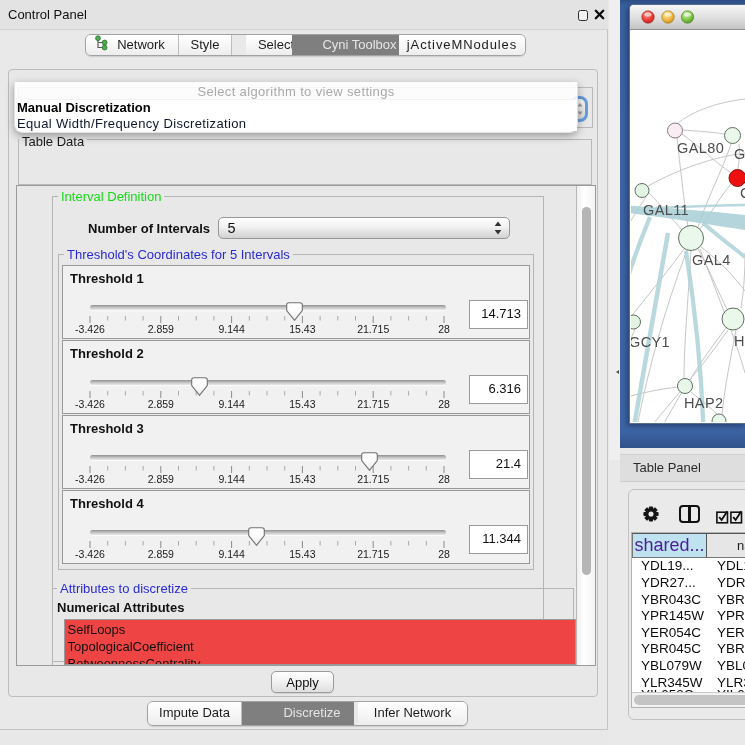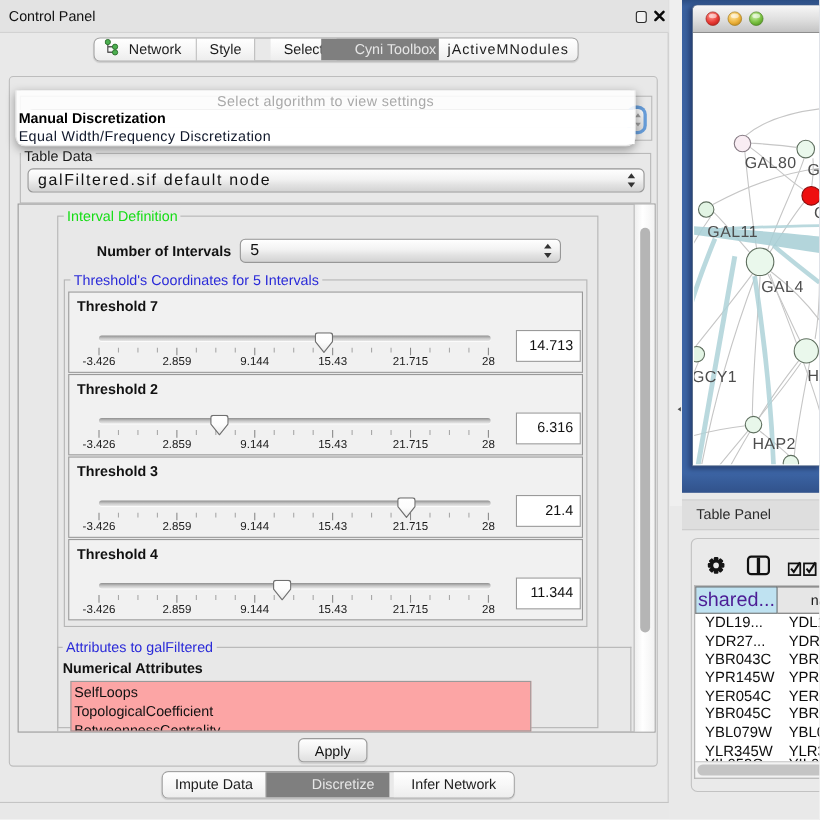--- a/index.html
+++ b/index.html
@@ -56,27 +56,20 @@
   <div class="grp" style="left:18px;top:87px;width:573px;height:39px;"></div>
   <div class="combo" style="left:25px;top:99px;width:559px;height:21px;box-sizing:border-box;"></div>
   <div class="abs" style="left:570px;top:96px;width:18px;height:26px;border:3.5px solid rgba(88,148,214,0.9);border-radius:8px;background:linear-gradient(180deg,#fafafa,#d8d8d8);box-sizing:border-box;"></div>
   <svg class="abs" style="left:576px;top:102px;" width="8" height="14" viewBox="0 0 8 14">
     <path d="M4 1 L6.6 4.5 L1.4 4.5 Z" fill="#9a9a9a"></path>
       <path d="M4 13 L6.6 9.5 L1.4 9.5 Z" fill="#9a9a9a"></path>
   </svg>
 
   <div class="grp" style="left:18px;top:139px;width:572px;height:44px;"></div>
   <div class="grplbl" style="left:19px;top:134px;">Table Data</div>
-  <div class="combo" style="left:25px;top:153px;width:561px;height:22px;box-sizing:border-box;">
-    <span class="txt">galFiltered.sif default node</span>
-    <svg class="steppers" viewBox="0 0 8 14">
-        <path d="M4 0.5 L7.4 5 L0.6 5 Z" fill="#333"></path>
-        <path d="M4 13.5 L7.4 9 L0.6 9 Z" fill="#333"></path>
-      </svg>
-  </div>
 
   <div class="abs" style="left:16px;top:185px;width:580px;height:481px;border:1px solid #9a9a9a;background:#e8e8e8;box-sizing:border-box;"></div>
 
   <div class="abs" style="left:576px;top:186px;width:19px;height:479px;background:linear-gradient(90deg,#efefef,#ffffff 40%,#f2f2f2);border-left:1px solid #b9b9b9;box-sizing:border-box;"></div>
   <div class="abs" style="left:582px;top:207px;width:9px;height:368px;background:#b5b5b5;border-radius:5px;"></div>
 
   <div class="grp" style="left:52px;top:196px;width:490px;height:464px;border-color:#b5b5b5;"></div>
   <div class="grplbl" style="left:58px;top:189px;color:#15dd15;">Interval Definition</div>
 
   <div class="abs bold" style="left:88px;top:221px;font-size:13px;color:#111;">Number of Intervals</div>
@@ -99,21 +92,21 @@
           <stop offset="1" stop-color="#e9e9e9"></stop>
     </linearGradient>
     <linearGradient id="titlebarg" x1="0" y1="0" x2="0" y2="1">
       <stop offset="0" stop-color="#f6f6f6"></stop>
           <stop offset="0.5" stop-color="#e3e3e3"></stop>
           <stop offset="1" stop-color="#c7c7c7"></stop>
     </linearGradient>
   </defs>
     </svg>
   <div class="thpanel" style="top:265px;">
-    <div class="thtitle">Threshold 7</div>
+    <div class="thtitle">Threshold 1</div>
     <div class="track"></div>
     <svg style="position:absolute;left:26px;top:50px;" width="358" height="9" viewBox="0 0 358 9">
       <path d="M1.0 0 V7 M71.8 0 V7 M142.6 0 V7 M213.4 0 V7 M284.2 0 V7 M355.0 0 V7" stroke="#8a8a8a" stroke-width="1"></path>
       <path d="M18.7 0 V4.5 M36.4 0 V4.5 M54.1 0 V4.5 M89.5 0 V4.5 M107.2 0 V4.5 M124.9 0 V4.5 M160.3 0 V4.5 M178.0 0 V4.5 M195.7 0 V4.5 M231.1 0 V4.5 M248.8 0 V4.5 M266.5 0 V4.5 M301.9 0 V4.5 M319.6 0 V4.5 M337.3 0 V4.5" stroke="#a8a8a8" stroke-width="1"></path>
     </svg>
     <div class="ticklbl" style="left:27px;">-3.426</div>
     <div class="ticklbl" style="left:97.8px;">2.859</div>
     <div class="ticklbl" style="left:168.6px;">9.144</div>
     <div class="ticklbl" style="left:239.4px;">15.43</div>
     <div class="ticklbl" style="left:310.2px;">21.715</div>
@@ -172,23 +165,23 @@
     <div class="ticklbl" style="left:239.4px;">15.43</div>
     <div class="ticklbl" style="left:310.2px;">21.715</div>
     <div class="ticklbl" style="left:381px;">28</div>
     <svg style="position:absolute;left:184.9px;top:36px;" width="17" height="19" viewBox="0 0 17 19">
       <path d="M3 0.7 H14 Q16.3 0.7 16.3 3 V8.5 L8.5 18.3 L0.7 8.5 V3 Q0.7 0.7 3 0.7 Z" fill="url(#thumbg)" stroke="#707070" stroke-width="1.1"></path>
     </svg>
     <div class="vbox">11.344</div>
   </div>
 
   <div class="grp" style="left:52px;top:588px;width:520px;height:76px;border-bottom:none;border-color:#b5b5b5;"></div>
-  <div class="grplbl" style="left:57px;top:581px;color:#2a2ad8;">Attributes to galFiltered</div>
+  <div class="grplbl" style="left:57px;top:581px;color:#2a2ad8;">Attributes to discretize</div>
   <div class="abs bold" style="left:57px;top:600px;font-size:13px;color:#111;">Numerical Attributes</div>
-  <div class="abs" style="left:64px;top:619px;width:419px;height:46px;background:#fca5a5;border:1px solid #9a9a9a;box-sizing:border-box;overflow:hidden;">
+  <div class="abs" style="left:64px;top:619px;width:512px;height:46px;background:#ef4444;border:1px solid #9a9a9a;box-sizing:border-box;overflow:hidden;">
     <div style="position:absolute;left:2.5px;top:2px;font-size:13px;color:#111;">SelfLoops</div>
     <div style="position:absolute;left:2.5px;top:19px;font-size:13px;color:#111;">TopologicalCoefficient</div>
     <div style="position:absolute;left:2.5px;top:36px;font-size:13px;color:#111;">BetweennessCentrality</div>
   </div>
 
   <div class="abs" style="left:271px;top:671px;width:63px;height:22px;border:1px solid #9b9b9b;border-radius:5px;background:linear-gradient(180deg,#ffffff,#f1f1f1 50%,#dfdfdf);font-size:13px;color:#111;text-align:center;line-height:21px;box-sizing:border-box;box-shadow:0 1px 1px rgba(0,0,0,0.1);">Apply</div>
 
   <div class="abs" style="left:147px;top:701px;width:319px;height:23px;border:1px solid #a2a2a2;border-radius:6px;overflow:hidden;box-shadow:0 1px 1px rgba(0,0,0,0.12);">
     <div class="tab" style="left:0;width:94px;border-right:1px solid #bdbdbd;line-height:22px;">Impute Data</div>
     <div class="tab tabsel" style="left:94px;width:112px;line-height:22px;">Discretize Data</div>

